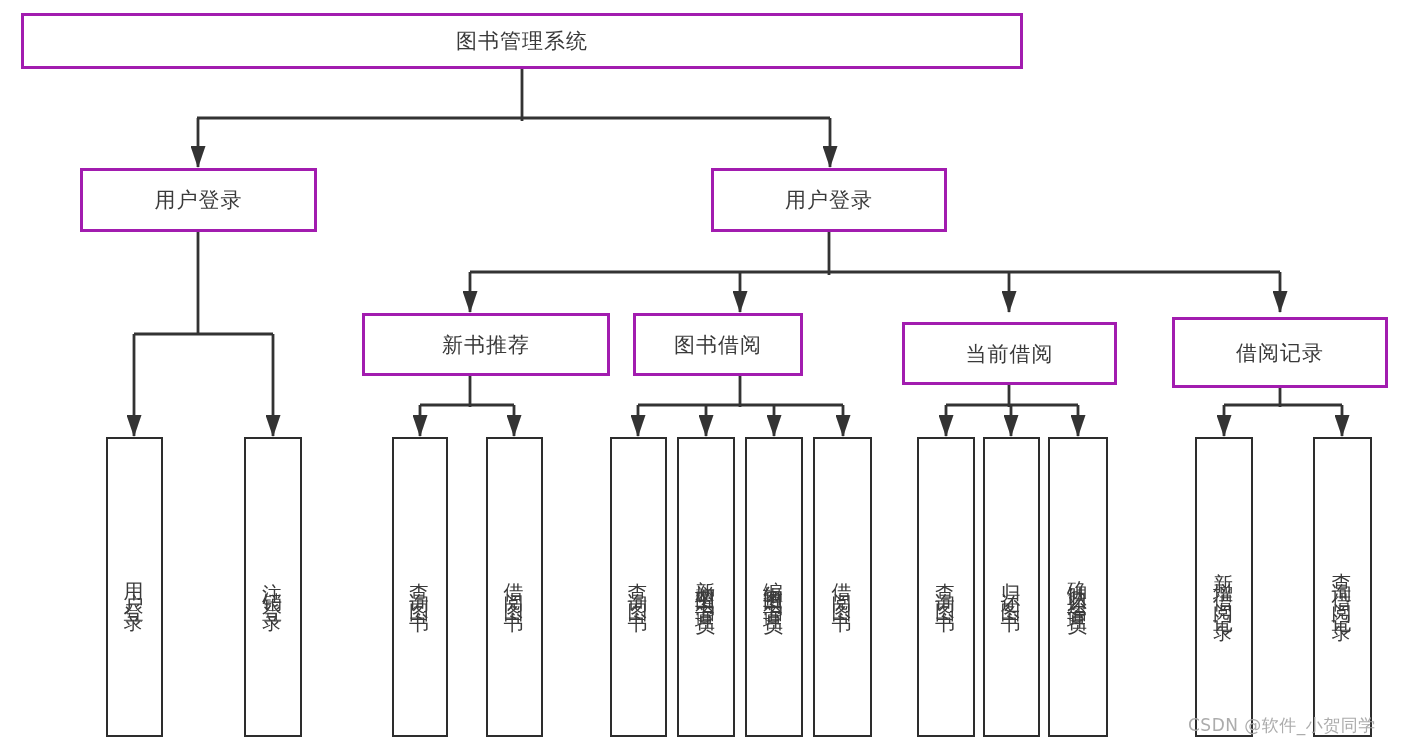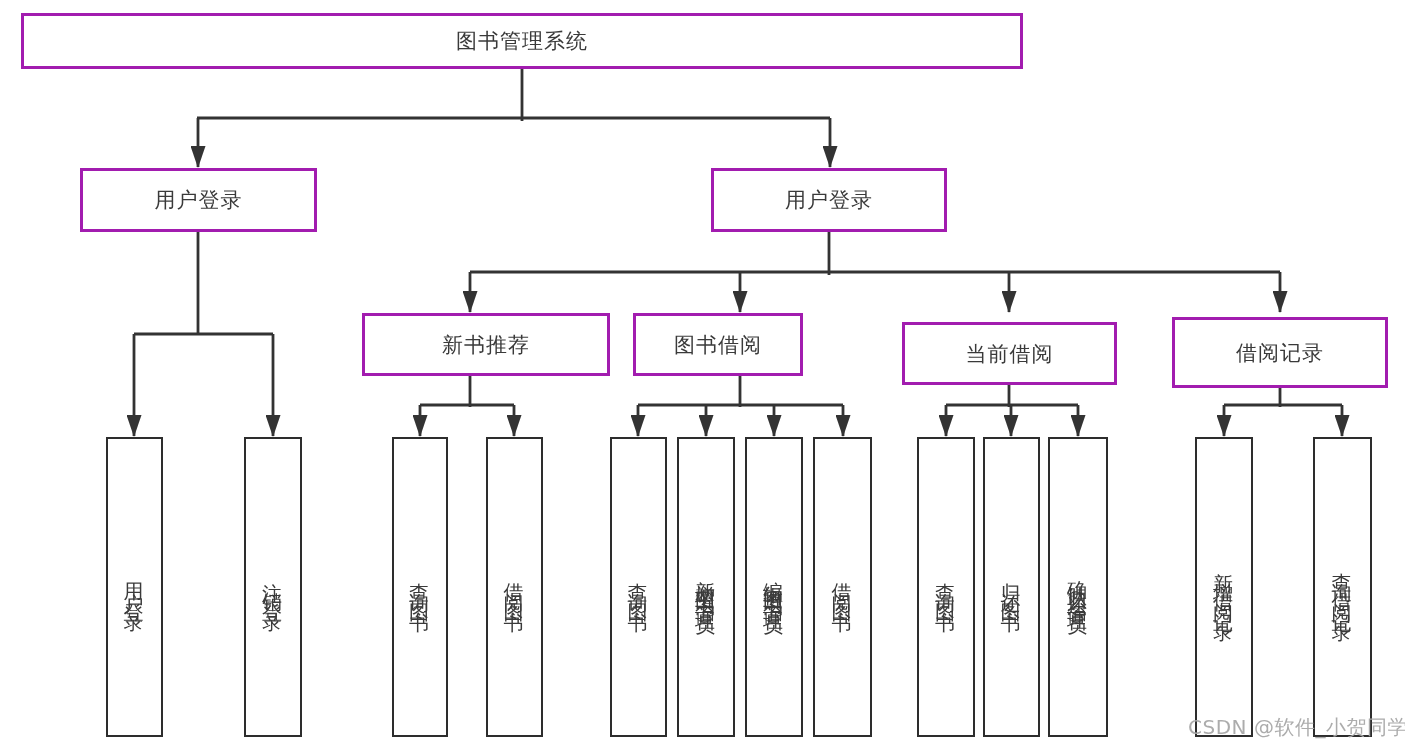--- a/index.html
+++ b/index.html
@@ -51,21 +51,21 @@
   #v-bb-add    { left:677px;  width:58px; }
   #v-bb-edit   { left:745px;  width:58px; }
   #v-bb-borrow { left:813px;  width:59px; }
   #v-cb-query  { left:917px;  width:58px; }
   #v-cb-return { left:983px;  width:57px; }
   #v-cb-confirm{ left:1048px; width:60px; }
   #v-br-add    { left:1195px; width:58px; }
   #v-br-query  { left:1313px; width:59px; }
   #watermark {
     position:absolute; left:1188px; top:714px; width:210px;
-    font-size:20px; color:rgba(168,168,168,0.95);
+    font-size:17px; color:rgba(168,168,168,0.95);
     letter-spacing:0.5px; white-space:nowrap; z-index:3;
   }
 </style>
 </head>
 <body>
 
 <div id="canvas">
 
   <svg class="connectors" viewBox="0 0 1405 747" xmlns="http://www.w3.org/2000/svg">
     <defs>

